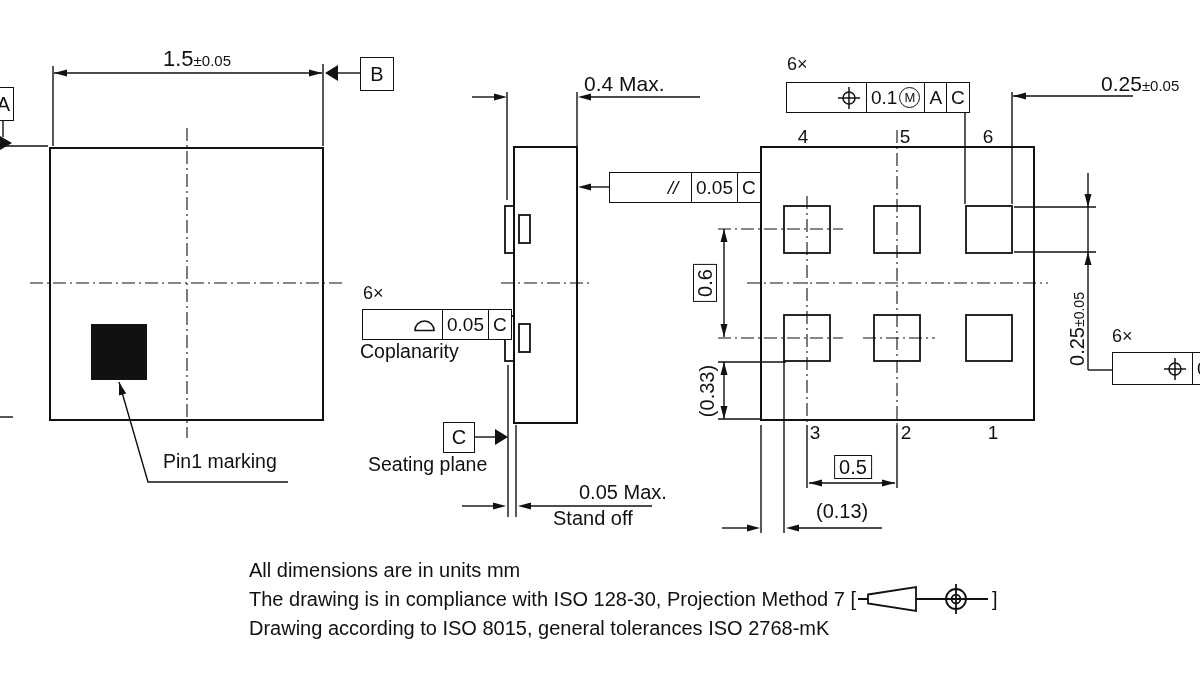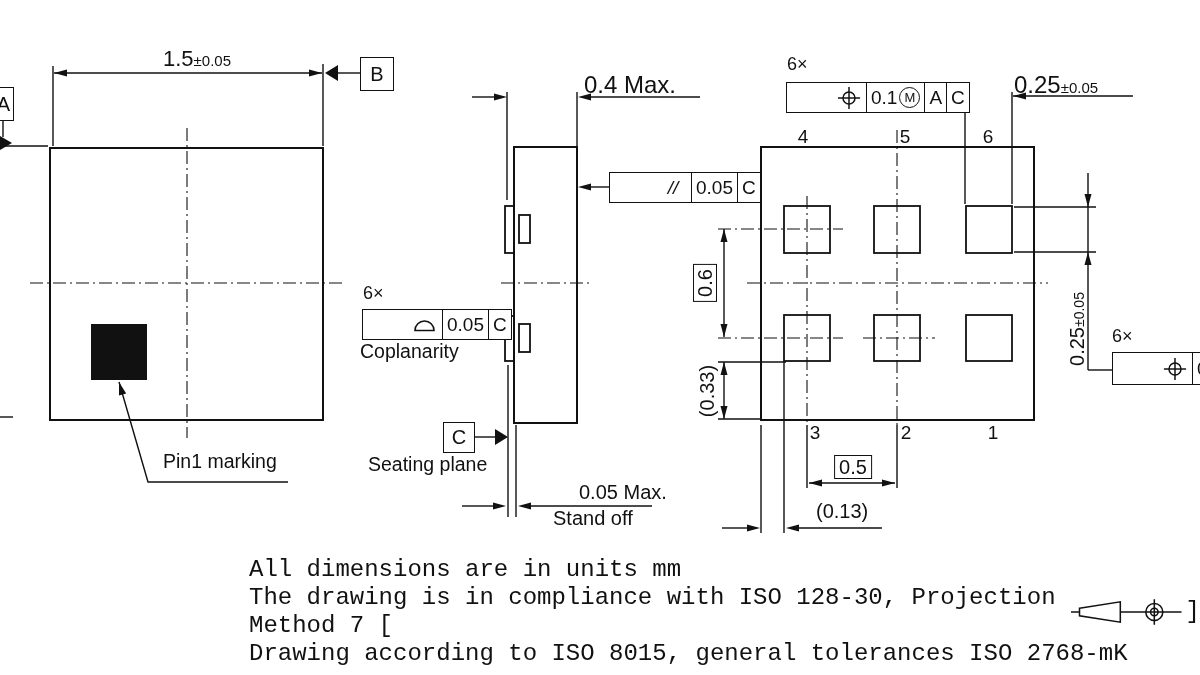--- a/index.html
+++ b/index.html
@@ -7,41 +7,41 @@
     position:relative; width:1200px; height:675px; overflow:hidden;
     background:#ffffff; font-family:"Liberation Sans", sans-serif; color:#111;
   }
   #linework { position:absolute; left:0; top:0; }
   .obj  { fill:none; stroke:#111; stroke-width:2; }
   .obj2 { fill:none; stroke:#111; stroke-width:1.8; }
   .thin { fill:none; stroke:#111; stroke-width:1.4; }
   .cl   { fill:none; stroke:#111; stroke-width:1.1; stroke-dasharray:13 4 2 4; }
   .fill { fill:#111; stroke:none; }
   .t { position:absolute; white-space:nowrap; color:#111; line-height:1.1; }
-  .dim  { font-size:24px; }
+  .dim  { font-size:21px; }
   .dim2 { font-size:20px; }
   .tol  { font-size:15px; }
   .cnt  { font-size:18px; }
   .lbl  { font-size:19.5px; }
   .pin  { font-size:19px; width:20px; text-align:center; }
   .boxed { border:1.7px solid #111; padding:0 4px; background:#fff; }
   .rot { transform:translate(-50%,-50%) rotate(-90deg); }
   .ctr { transform:translate(-50%,-50%); }
   .fcf { position:absolute; display:flex; align-items:stretch; border:1.8px solid #111;
          background:#fff; box-sizing:border-box;padding-left:45px; }
   .fcf .cell { display:flex; align-items:center; justify-content:center;
                padding:0 4px; border-right:1.8px solid #111; font-size:19px; }
   .fcf .cell:last-child { border-right:none; }
   .datum-box { position:absolute; border:1.8px solid #111; background:#fff;
                display:flex; align-items:center; justify-content:center; font-size:20px;
                box-sizing:border-box; }
   .mcirc { display:inline-flex; width:19px; height:19px; border:1.5px solid #111;
            border-radius:50%; align-items:center; justify-content:center;
            font-size:13px; margin-left:2px; flex:none; }
-  .notes { position:absolute; left:249px; top:556px; font-size:24px; line-height:28px;font-family:Liberation Mono, monospace; }
+  .notes { position:absolute; left:249px; top:556px; font-size:20px; line-height:28px; }
   .noteline { display:flex; align-items:center; }
   .projsym { margin:0 2px; }
 </style>
 </head>
 <body>
 
 <div id="canvas">
 
   <svg id="linework" width="1200" height="675" viewBox="0 0 1200 675">
 
@@ -205,21 +205,21 @@
         </svg>
     </div>
     <div class="cell">
       <span>0.1</span>
       <span class="mcirc">M</span>
     </div>
     <div class="cell">A</div>
     <div class="cell">C</div>
   </div>
 
-  <div class="t" style="left:1014px; top:72px">
+  <div class="t" style="left:1101px; top:72px">
     <span class="dim">0.25</span><span class="tol">±0.05</span>
   </div>
 
   <div class="t pin" style="left:793px; top:127px">4</div>
   <div class="t pin" style="left:895px; top:127px">5</div>
   <div class="t pin" style="left:978px; top:127px">6</div>
   <div class="t pin" style="left:805px; top:423px">3</div>
   <div class="t pin" style="left:896px; top:423px">2</div>
   <div class="t pin" style="left:983px; top:423px">1</div>
 

